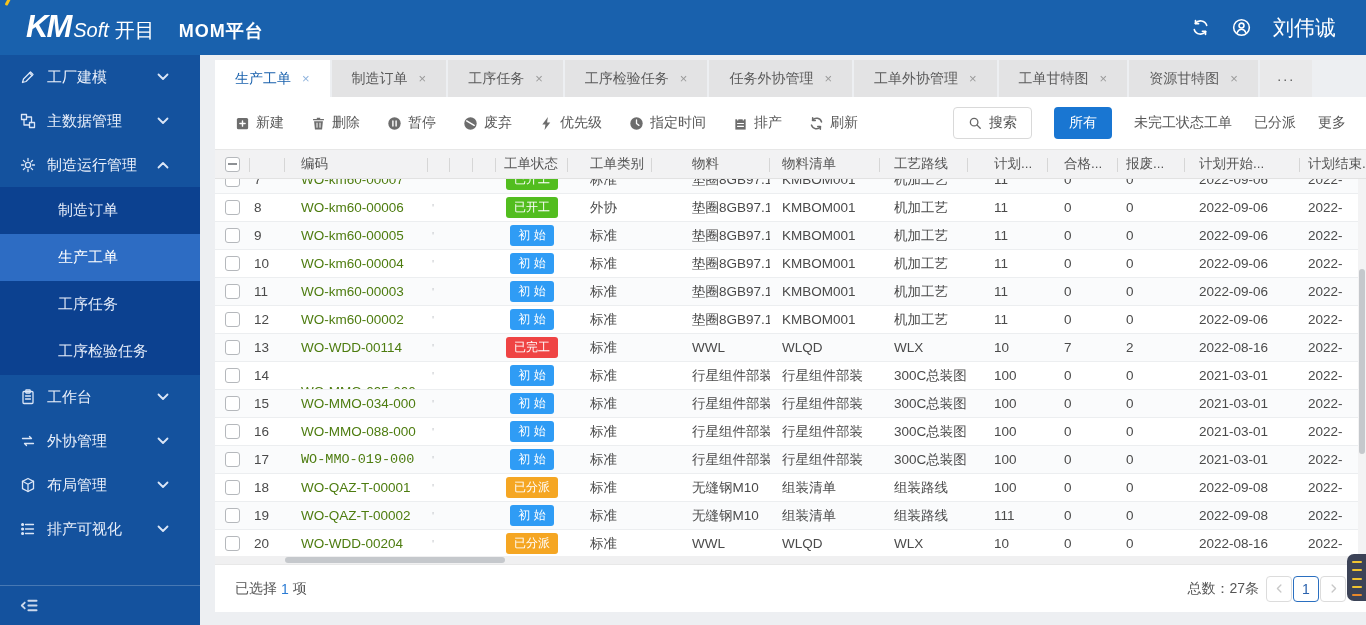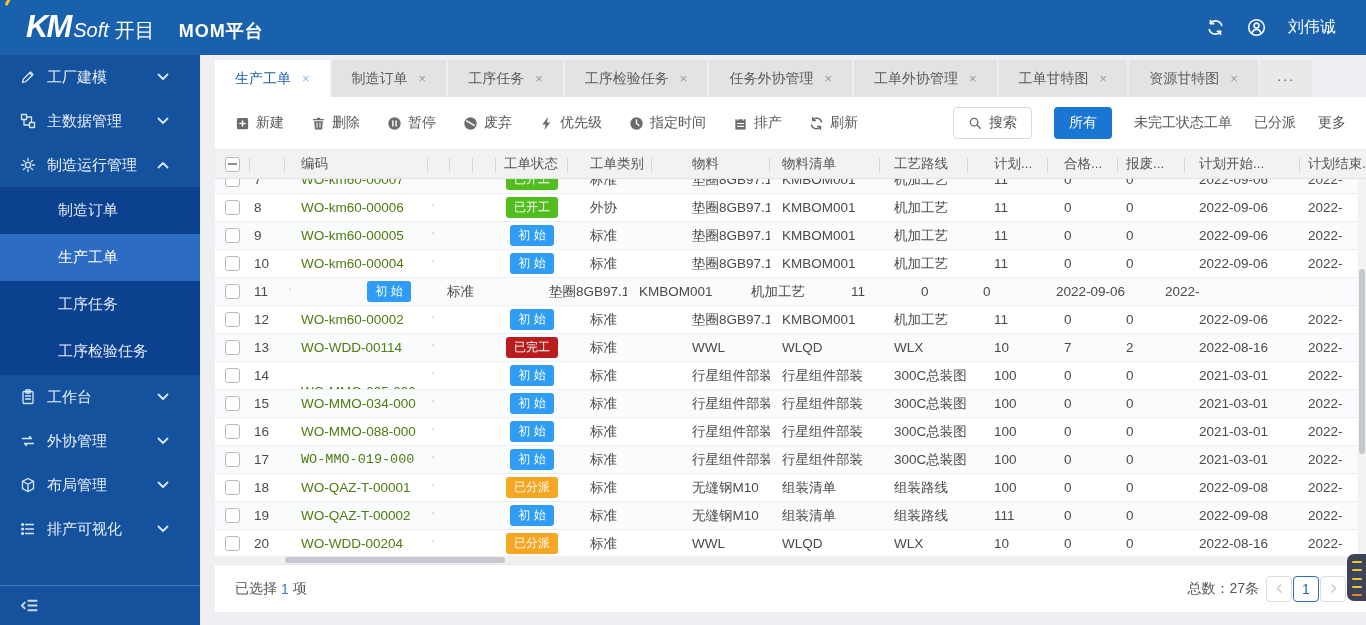--- a/index.html
+++ b/index.html
@@ -14,21 +14,21 @@
     align-items:center; justify-content:space-between; padding:0 30px 0 26px; }
   .logo-wrap { display:flex; align-items:baseline; }
   .logo-km { font-size:31px; font-weight:bold; font-style:italic; letter-spacing:-2px; position:relative; line-height:1; }
   .logo-accent { position:absolute; left:7px; top:-5px; width:3px; height:11px;
     background:#f6c31c; border-radius:2px; transform:rotate(28deg); }
   .logo-soft { font-size:20px; font-style:italic; margin-left:3px; }
   .logo-cn { font-size:20px; margin-left:6px; }
   .app-title { font-size:18px; font-weight:bold; margin-left:24px; letter-spacing:1px; }
   .header-right { display:flex; align-items:center; gap:22px; }
   .hdr-icon { width:19px; height:19px; color:#fff; cursor:pointer; }
-  .user-name { font-size:16px; }
+  .user-name { font-size:21px; }
 
   
   .sidebar { position:absolute; left:0; top:55px; width:200px; height:570px;
     background:#14529e; color:#e9effa; display:flex; flex-direction:column; }
   .side-item { height:44px; display:flex; align-items:center; padding:0 18px 0 20px;
     cursor:pointer; font-size:15px; flex:none; }
   .side-item .icon { width:16px; height:16px; margin-right:11px; color:#dbe6f7; }
   .side-label { flex:1; }
   .chev { width:11px; height:11px; color:#8fb0da; }
   .submenu { background:#0c4190; flex:none; }
@@ -521,20 +521,23 @@
             <div class="td" style="width: 70px; padding-left: 16px;">0</div>
             <div class="td" style="width: 67px; padding-left: 8px;">0</div>
             <div class="td" style="width: 115px; padding-left: 14px;">2022-09-06</div>
             <div class="td" style="width: 110px; padding-left: 8px;">2022-</div>
           </div>
           <div class="tr">
             <div class="td" style="width: 35px;">
               <span class="cb"></span>
             </div>
             <div class="td" style="width: 35px; padding-left: 4px;">11</div>
+            <div class="td" style="width: 143px; padding-left: 16px;">
+              <span class="code-link">WO-km60-00003</span>
+            </div>
             <div class="td" style="width: 22px; padding-left: 4px;">
               <span class="tick">'</span>
             </div>
             <div class="td" style="width: 23px; padding-left: 4px;"></div>
             <div class="td" style="width: 23px; padding-left: 4px;"></div>
             <div class="td" style="width: 72px; padding-left: 0px; justify-content: center;">
               <span class="badge" style="background: rgb(47, 156, 245);">初 始</span>
             </div>
             <div class="td" style="width: 84px; padding-left: 22px;">标准</div>
             <div class="td" style="width: 118px; padding-left: 40px;">垫圈8GB97.1</div>
@@ -579,21 +582,21 @@
             <div class="td" style="width: 35px; padding-left: 4px;">13</div>
             <div class="td" style="width: 143px; padding-left: 16px;">
               <span class="code-link">WO-WDD-00114</span>
             </div>
             <div class="td" style="width: 22px; padding-left: 4px;">
               <span class="tick">'</span>
             </div>
             <div class="td" style="width: 23px; padding-left: 4px;"></div>
             <div class="td" style="width: 23px; padding-left: 4px;"></div>
             <div class="td" style="width: 72px; padding-left: 0px; justify-content: center;">
-              <span class="badge" style="background: #b91c1c;">已完工</span>
+              <span class="badge" style="background: #ef4444;">已完工</span>
             </div>
             <div class="td" style="width: 84px; padding-left: 22px;">标准</div>
             <div class="td" style="width: 118px; padding-left: 40px;">WWL</div>
             <div class="td" style="width: 110px; padding-left: 12px;">WLQD</div>
             <div class="td" style="width: 88px; padding-left: 14px;">WLX</div>
             <div class="td" style="width: 80px; padding-left: 26px;">10</div>
             <div class="td" style="width: 70px; padding-left: 16px;">7</div>
             <div class="td" style="width: 67px; padding-left: 8px;">2</div>
             <div class="td" style="width: 115px; padding-left: 14px;">2022-08-16</div>
             <div class="td" style="width: 110px; padding-left: 8px;">2022-</div>

